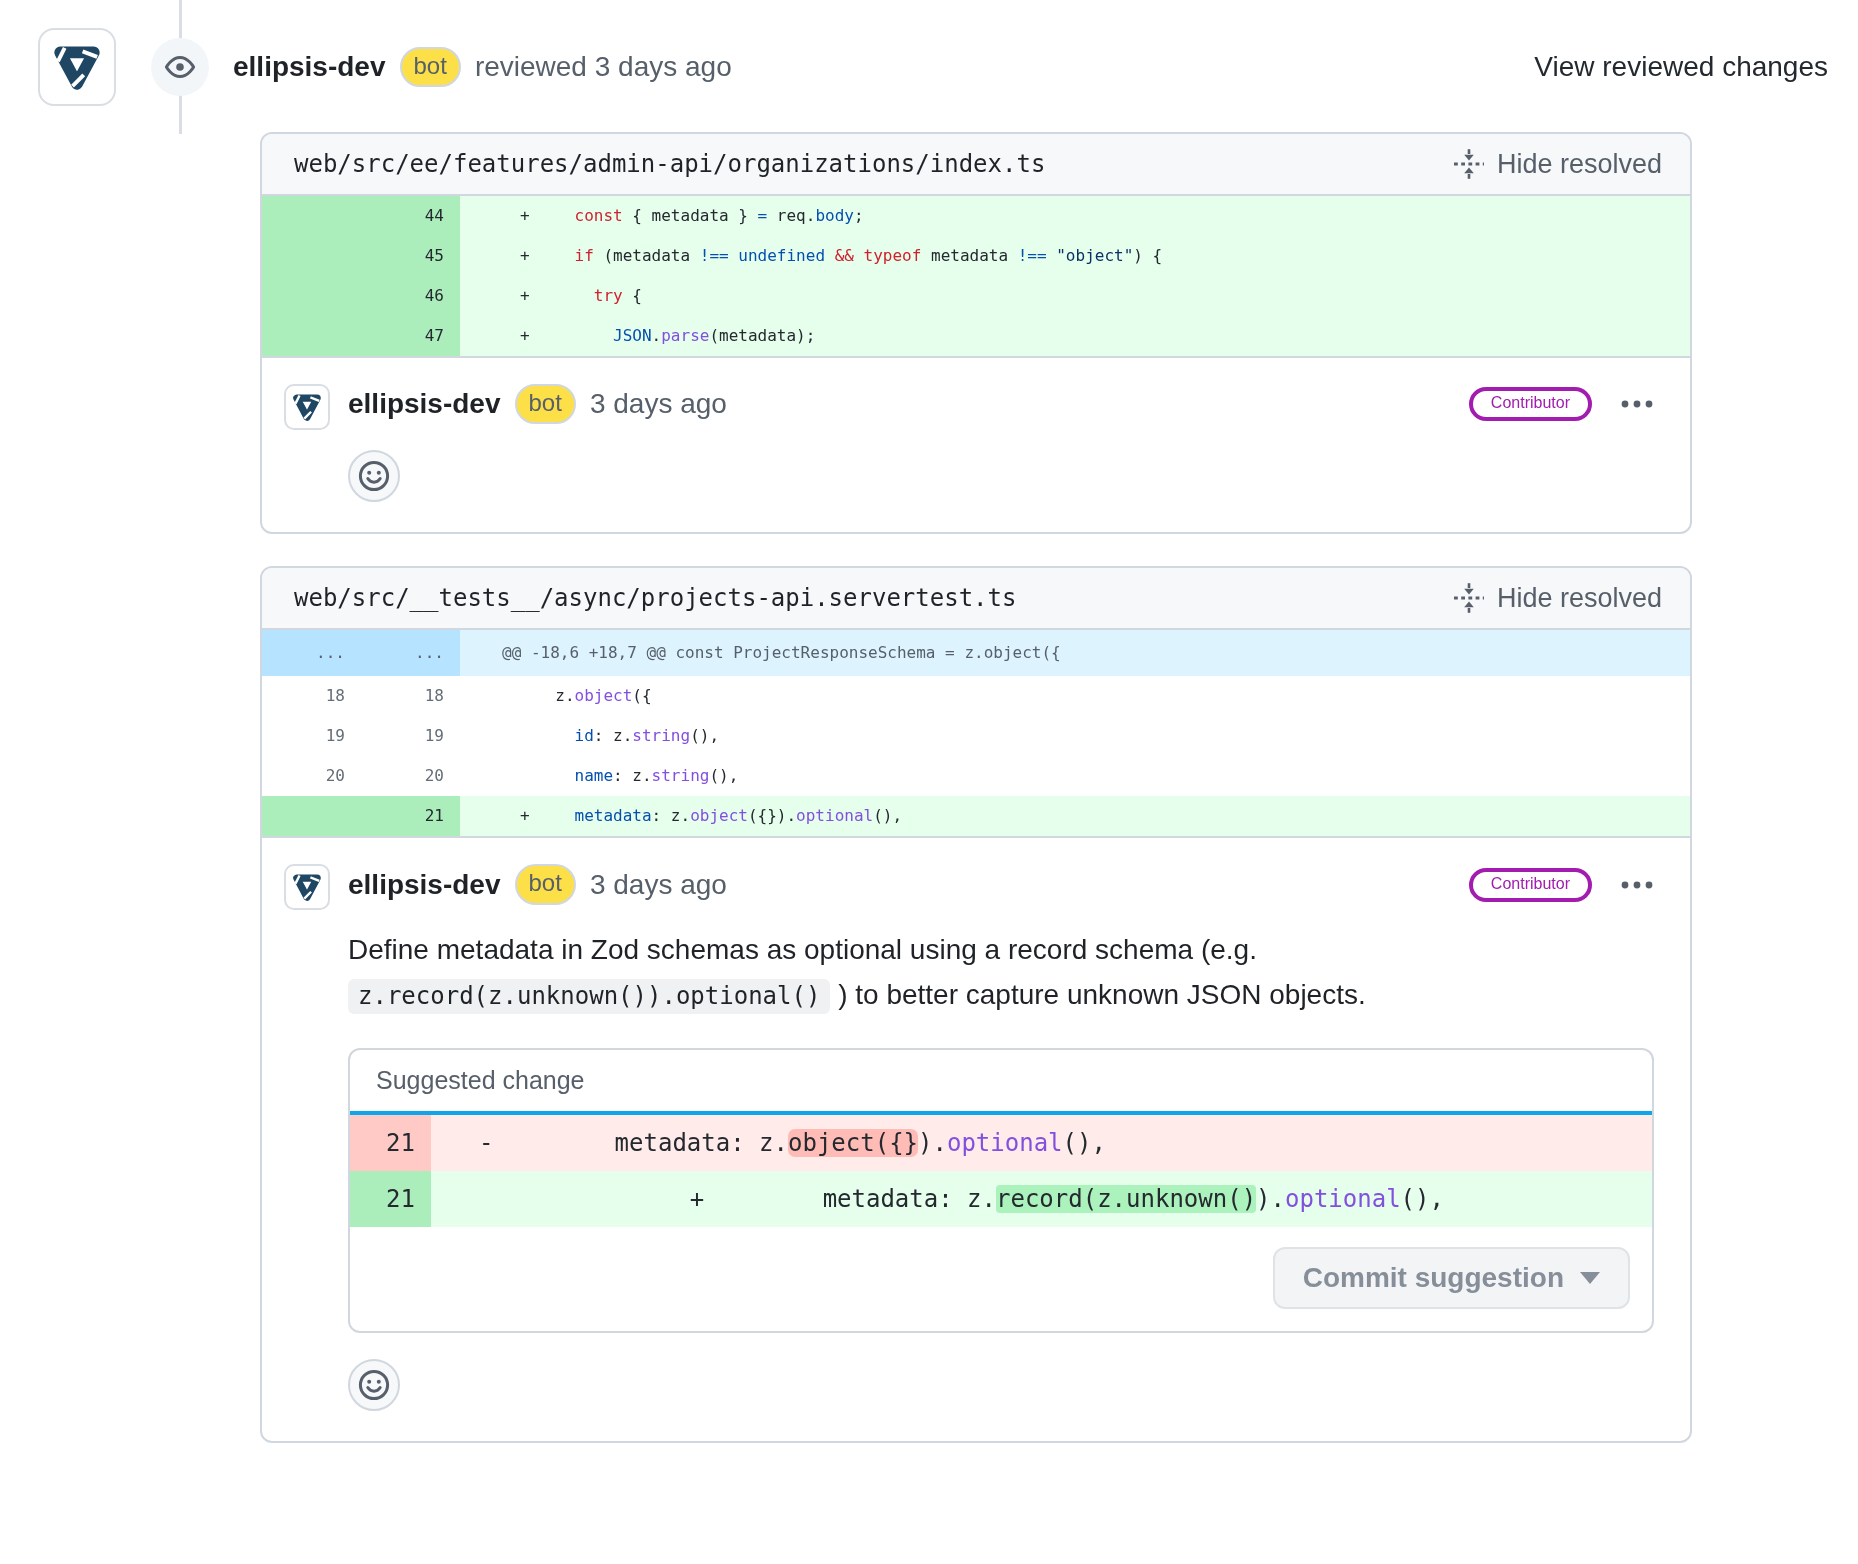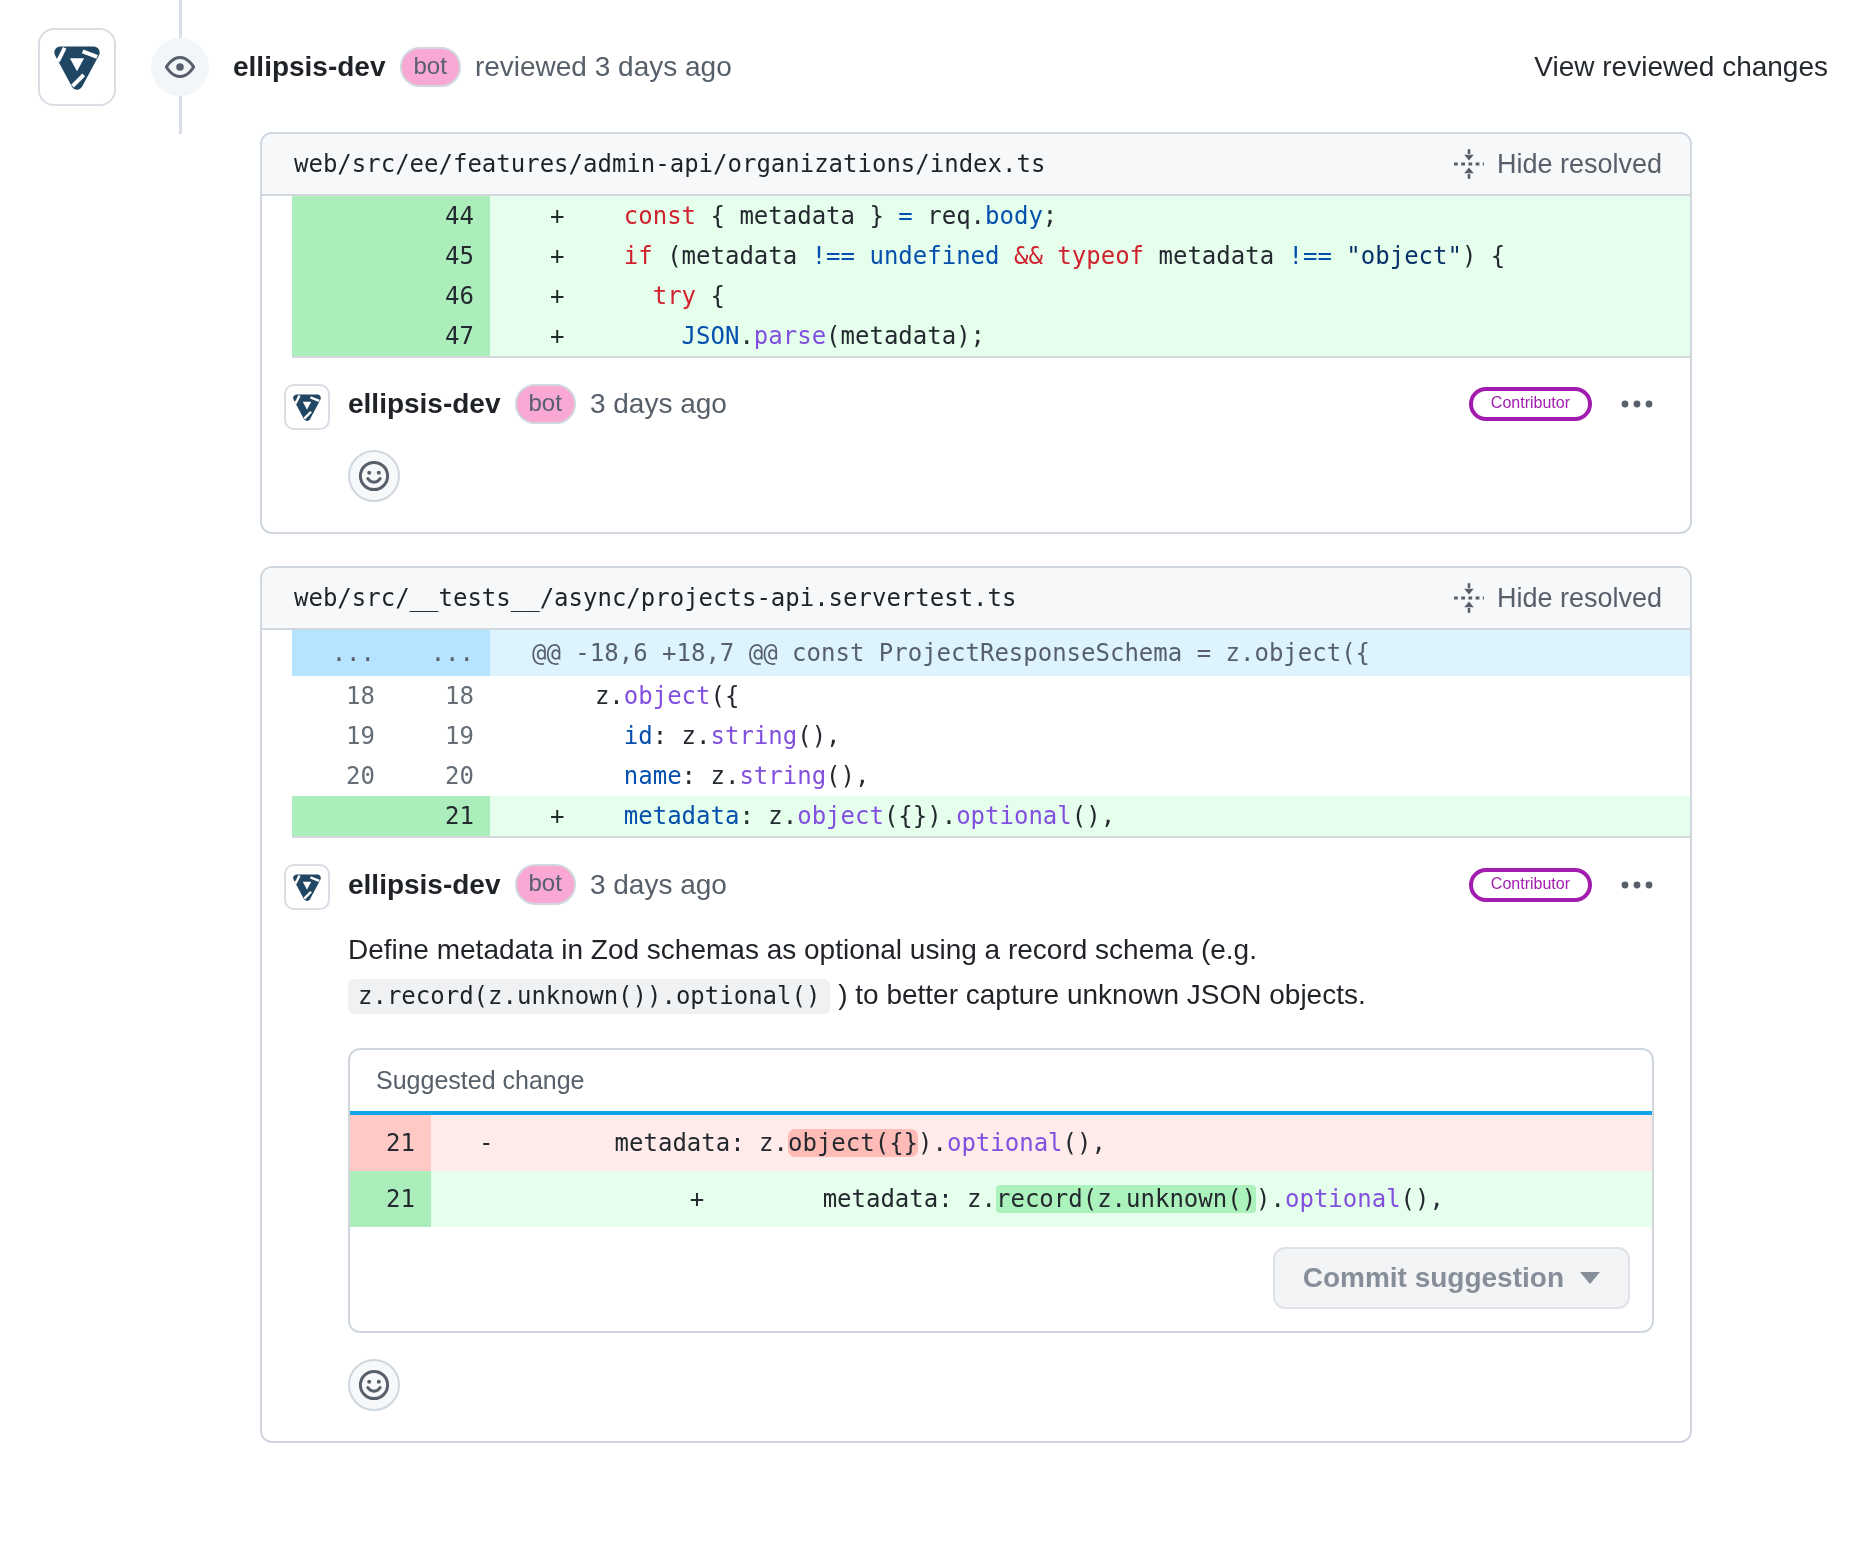--- a/index.html
+++ b/index.html
@@ -24,21 +24,21 @@
   .avatar-lg svg { width:56px; height:56px; }
   .eye-badge {
     width:58px; height:58px; border-radius:50%; background:#f3f6f9;
     display:flex; align-items:center; justify-content:center; margin-left:35px; flex:none;
   }
   .eye-badge svg { width:32px; height:32px; }
   .header-title { display:flex; align-items:center; margin-left:24px; gap:14px; }
   .author { font-weight:bold; color:#1f2328; cursor:pointer; }
   .bot-badge {
     font-size:24px; color:#57606a; border:2px solid #d0d7de; border-radius:999px;
-    padding:1px 12px 3px; line-height:1.35; background:#f9a8d4;
+    padding:1px 12px 3px; line-height:1.35; background:#fde047;
   }
   .muted { color:#57606a;text-align:center; }
   .view-changes { margin-left:auto; font-weight:500; color:#24292f; cursor:pointer; }
 
   
   .cards { margin:26px 0 0 228px; width:1464px;padding-left:32px; }
   .card { border:2px solid #d0d7de; border-radius:12px; background:#fff; }
   .card + .card { margin-top:32px; }
 
   .card-header {
@@ -47,21 +47,21 @@
     border-radius:10px 10px 0 0; height:62px; padding:0 28px 0 32px;
   }
   .file-path { font-size:24px; color:#1f2328; cursor:pointer; }
   .hide-resolved {
     display:flex; align-items:center; gap:12px; background:none; border:none;
     font-family:inherit; font-size:27px; color:#57606a; cursor:pointer;
   }
   .hide-resolved svg { width:32px; height:32px; }
 
   
-  .diff { font-family:"DejaVu Sans Mono","Liberation Mono",monospace; font-size:24px; border-bottom:2px solid #d0d7de;margin-left:30px; }
+  .diff { font-family:"DejaVu Sans Mono","Liberation Mono",monospace; font-size:16px; border-bottom:2px solid #d0d7de; }
   .diff-row { display:flex; line-height:40px; }
   .gut { width:99px; flex:none; text-align:right; padding-right:16px; color:#656d76; }
   .code-cell { flex:1; white-space:pre; padding-left:24px; overflow:hidden; }
   .marker { display:inline-block; width:52px; padding-left:36px; color:#24292f; }
   .diff-row.add .gut { background:#aceebb; color:#24292f; }
   .diff-row.add .code-cell { background:#e6ffec; }
   .diff-row.context .gut { background:#fff; }
   .diff-row.context .code-cell { background:#fff; }
   .diff-row.hunk { line-height:46px; }
   .diff-row.hunk .gut { background:#b6e3ff; color:#57606a; }

